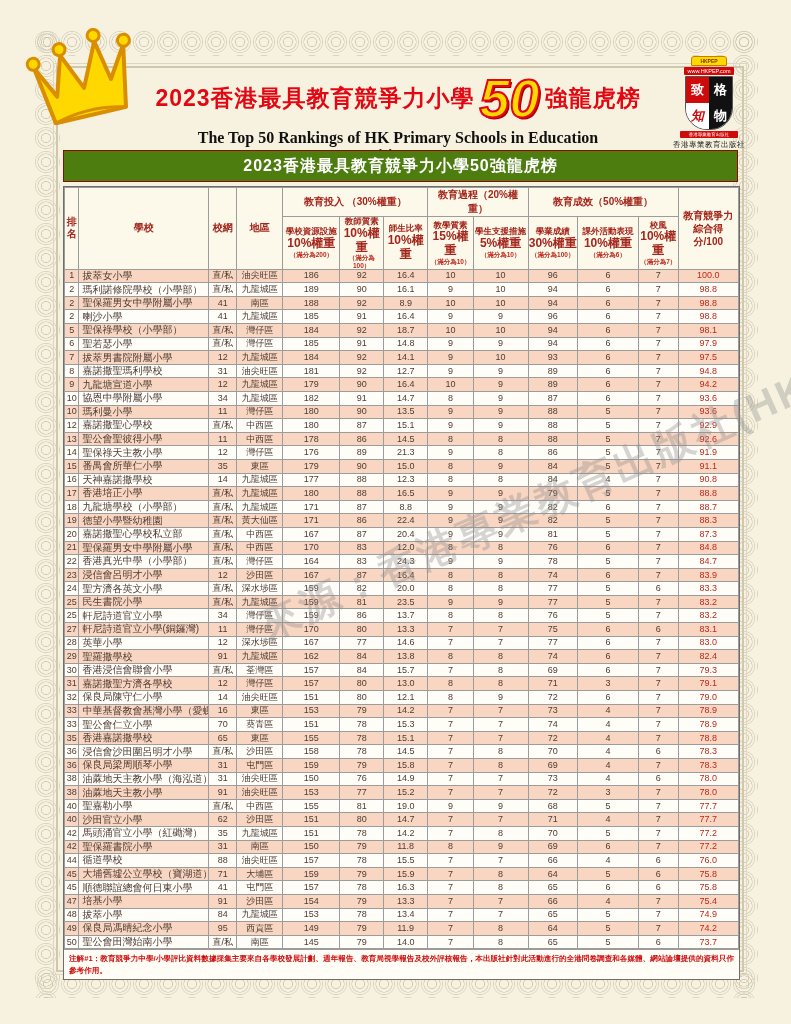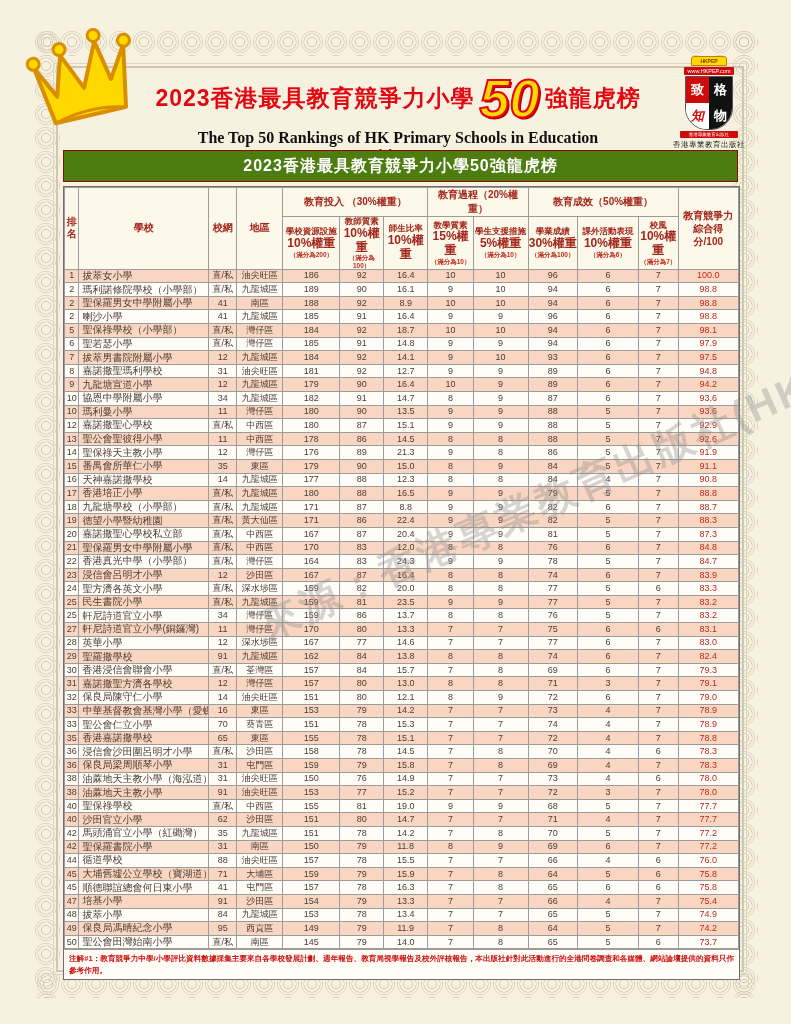--- a/index.html
+++ b/index.html
@@ -782,21 +782,21 @@
             <td class="c-ratio">15.2</td>
             <td class="c-teaching_quality">7</td>
             <td class="c-support">7</td>
             <td class="c-academic">72</td>
             <td class="c-extracurricular">3</td>
             <td class="c-ethos">7</td>
             <td class="c-total">78.0</td>
           </tr>
           <tr>
             <td class="c-rank">40</td>
-            <td class="c-school">聖保祿學校</td>
+            <td class="c-school">聖嘉勒小學</td>
             <td class="c-net">直/私</td>
             <td class="c-district">中西區</td>
             <td class="c-resources">155</td>
             <td class="c-teacher_quality">81</td>
             <td class="c-ratio">19.0</td>
             <td class="c-teaching_quality">9</td>
             <td class="c-support">9</td>
             <td class="c-academic">68</td>
             <td class="c-extracurricular">5</td>
             <td class="c-ethos">7</td>

